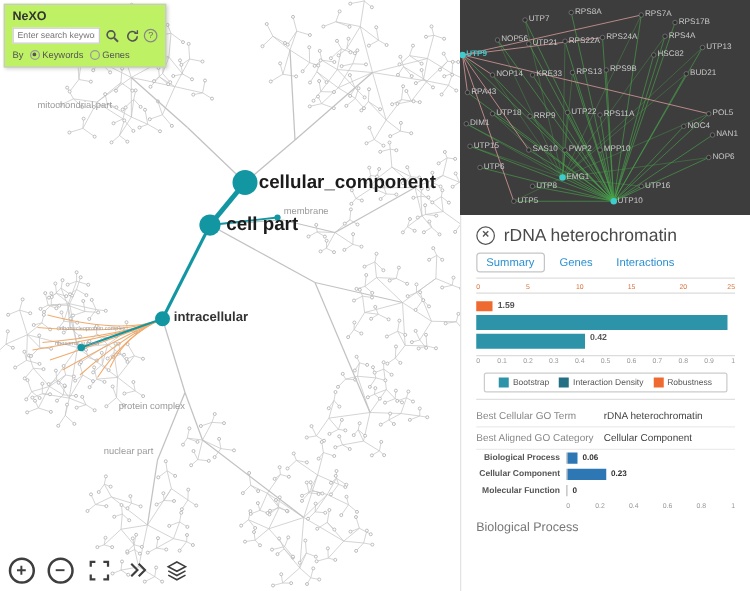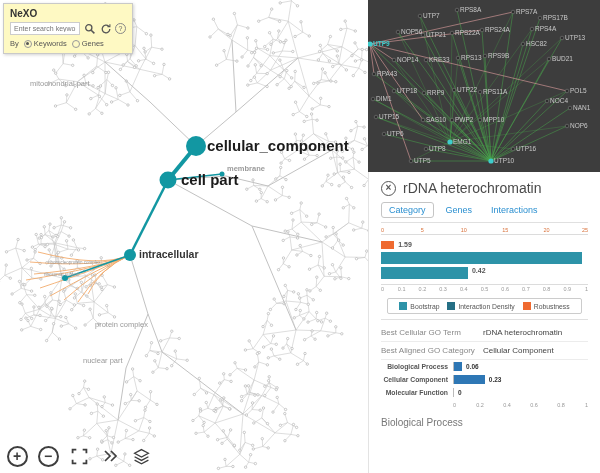--- a/index.html
+++ b/index.html
@@ -5,21 +5,21 @@
   *{margin:0;padding:0;box-sizing:border-box}
   html,body{width:600px;height:473px;overflow:hidden}
   body{font-family:"Liberation Sans",sans-serif;background:#fff}
   #app{position:relative;width:600px;height:473px;overflow:hidden}
 
   
   #graph-panel{position:absolute;left:0;top:0;width:368px;height:473px;background:#fff;overflow:hidden}
   #tree-svg{position:absolute;left:0;top:0}
   .glabel{position:absolute;white-space:nowrap}
 
-  #search-card{position:absolute;left:3px;top:3px;width:130px;background:#fef9c3;border:1px solid #c9c9c9;box-shadow:1px 1px 3px rgba(0,0,0,.18);padding:4px 6px 5px;z-index:5}
+  #search-card{position:absolute;left:3px;top:3px;width:130px;background:#bef264;border:1px solid #c9c9c9;box-shadow:1px 1px 3px rgba(0,0,0,.18);padding:4px 6px 5px;z-index:5}
   .app-title{font-size:10px;font-weight:700;color:#333;margin-bottom:3px}
   .search-row{display:flex;align-items:center;gap:3px}
   #search-input{flex:1;min-width:0;font-size:7px;padding:2px 3px;border:1px solid #ccc;color:#333;font-family:"Liberation Sans",sans-serif}
   .sicon{width:13px;height:13px;display:flex;align-items:center;justify-content:center;cursor:pointer}
   .help-icon{width:11px;height:11px;border:1px solid #888;border-radius:50%;font-size:7px;color:#666;display:flex;align-items:center;justify-content:center;cursor:pointer}
   .by-row{display:flex;align-items:center;gap:5px;font-size:7.5px;color:#555;margin-top:4px}
   .radio{width:8px;height:8px;border:1px solid #999;border-radius:50%;display:inline-block;position:relative;margin-right:2px;vertical-align:-1px}
   .radio.checked::after{content:"";position:absolute;left:1.5px;top:1.5px;right:1.5px;bottom:1.5px;background:#555;border-radius:50%}
   .by-row label{display:inline-flex;align-items:center;cursor:pointer}
 
@@ -654,21 +654,21 @@
           <circle cx="168" cy="180" r="8.5"></circle>
           <circle cx="130" cy="255" r="6"></circle>
           <circle cx="65" cy="278" r="3"></circle>
           <circle cx="222" cy="174" r="2.5"></circle>
         </g>
       </svg>
     <div id="graph-labels">
         <span class="glabel" style="left: 30px; top: 79px; font-size: 7.5px; color: rgb(154, 154, 154); font-weight: 400;">mitochondrial part</span>
         <span class="glabel" style="left: 207px; top: 137px; font-size: 15px; color: rgb(27, 27, 27); font-weight: 600;">cellular_component</span>
         <span class="glabel" style="left: 181px; top: 171px; font-size: 15px; color: rgb(27, 27, 27); font-weight: 600;">cell part</span>
-        <span class="glabel" style="left: 227px; top: 164px; font-size: 7.5px; color: rgb(154, 154, 154); font-weight: 700; text-align: center;">membrane</span>
+        <span class="glabel" style="left: 227px; top: 164px; font-size: 7.5px; color: rgb(154, 154, 154); font-weight: 400; text-align: center;">membrane</span>
         <span class="glabel" style="left: 139px; top: 248px; font-size: 10.5px; color: rgb(51, 51, 51); font-weight: 600;">intracellular</span>
         <span class="glabel" style="left: 95px; top: 320px; font-size: 7.5px; color: rgb(154, 154, 154); font-weight: 400;">protein complex</span>
         <span class="glabel" style="left: 83px; top: 356px; font-size: 7.5px; color: rgb(154, 154, 154); font-weight: 400;">nuclear part</span>
         <span class="glabel" style="left: 48px; top: 260px; font-size: 4.5px; color: rgb(153, 153, 153); font-weight: 400;">ribonucleoprotein complex</span>
         <span class="glabel" style="left: 44px; top: 272px; font-size: 4.5px; color: rgb(153, 153, 153); font-weight: 400;">ribosomal subunit</span>
       </div>
 
     <div id="search-card">
       <div class="app-title">NeXO</div>
       <div class="search-row">
@@ -868,21 +868,21 @@
         <span class="net-label" style="left: 148px; top: 145px;">UTP16</span>
       </div>
   </div>
 
   <div id="detail-panel">
     <div class="detail-header">
       <span class="close-icon">×</span>
       <span class="detail-title">rDNA heterochromatin</span>
     </div>
     <div class="tabs">
-      <span class="tab active">Category</span>
+      <span class="tab active">Summary</span>
       <span class="tab">Genes</span>
       <span class="tab">Interactions</span>
     </div>
     <hr class="div">
 
     <div id="rob-chart">
       <div id="rob-top-axis" class="axisrow">
           <span class="tick" style="left: 0%; transform: none; color: rgb(217, 113, 58);">0</span>
           <span class="tick" style="left: 20%; transform: translateX(-50%); color: rgb(217, 113, 58);">5</span>
           <span class="tick" style="left: 40%; transform: translateX(-50%); color: rgb(217, 113, 58);">10</span>

